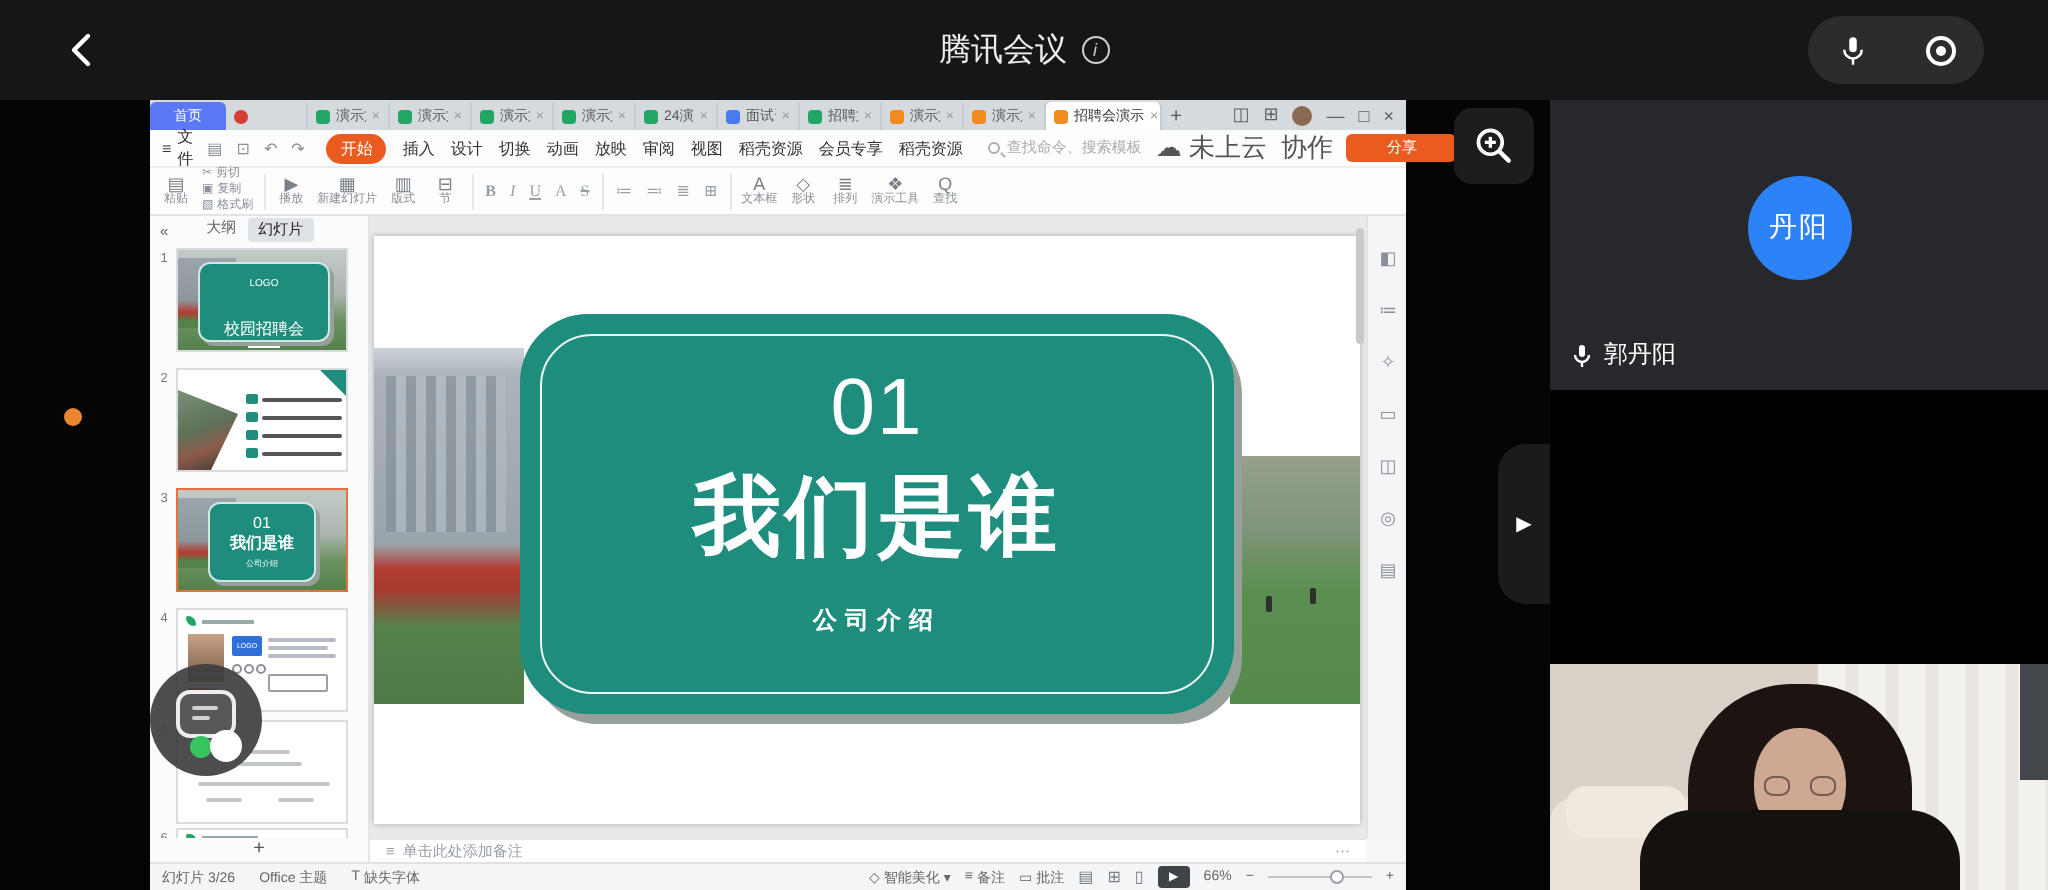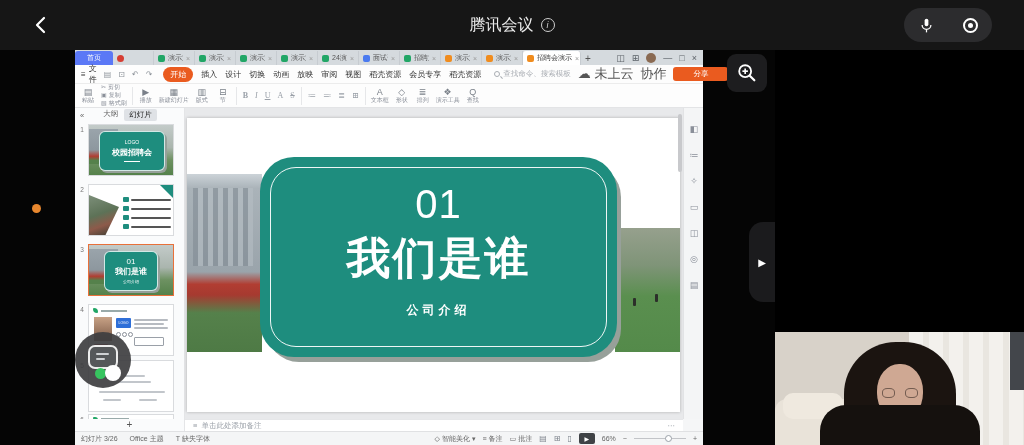--- a/index.html
+++ b/index.html
@@ -363,21 +363,21 @@
             <span class="tp-tab">大纲</span>
             <span class="tp-tab sel">幻灯片</span>
           </div>
         </div>
 
         <span class="tnum" style="top:18px">1</span>
         <div class="thumb" style="top:16px">
           <div class="photo-mini"></div>
           <div class="tealbox-mini" style="left:10px; top:6px; width:66px; height:40px;">
             <div style="font-size:5px; margin-top:7px;">LOGO</div>
-            <div style="font-size:8px; font-weight:bold; margin-top:2px;">校园招聘会</div>
+            <div style="font-size:8px; font-weight:normal; margin-top:14px;">校园招聘会</div>
             <div style="width:16px;height:1px;background:#fff;margin:3px auto 0;"></div>
           </div>
         </div>
 
         <span class="tnum" style="top:78px">2</span>
         <div class="thumb" style="top:76px">
           <div class="t2-corner"></div>
           <div class="t2-photo"></div>
           <div class="t2-row" style="top:12px">
               <span class="t2-chip"></span>
@@ -524,20 +524,33 @@
       <line x1="15" y1="15" x2="20" y2="20" stroke="#fff" stroke-width="2.4" stroke-linecap="round"></line>
     </svg>
   </div>
 
   <div class="panel-arrow">
     <span>▶</span>
   </div>
 
   <div class="people">
 
+    <div class="tile" style="top:0; height:145px;">
+      <div class="p-avatar" style="top:38px">
+          <span>丹阳</span>
+        </div>
+      <div class="p-name">
+        <svg width="12" height="14" viewBox="0 0 24 26">
+          <rect x="9" y="2" width="6" height="12" rx="3" fill="#fff"></rect>
+          <path d="M5 12a7 7 0 0 0 14 0" stroke="#fff" stroke-width="2.4" fill="none"></path>
+          <line x1="12" y1="19" x2="12" y2="24" stroke="#fff" stroke-width="2.4"></line>
+        </svg>
+        <span>郭丹阳</span>
+      </div>
+    </div>
 
 
     <div class="tile video" style="top:282px; height:113px;">
       <div class="v-curtain"></div>
       <div class="v-window"></div>
       <div class="v-couch"></div>
       <div class="v-cushion"></div>
       <div class="v-hair"></div>
       <div class="v-face">
         <div class="v-glass" style="left:5px"></div>

